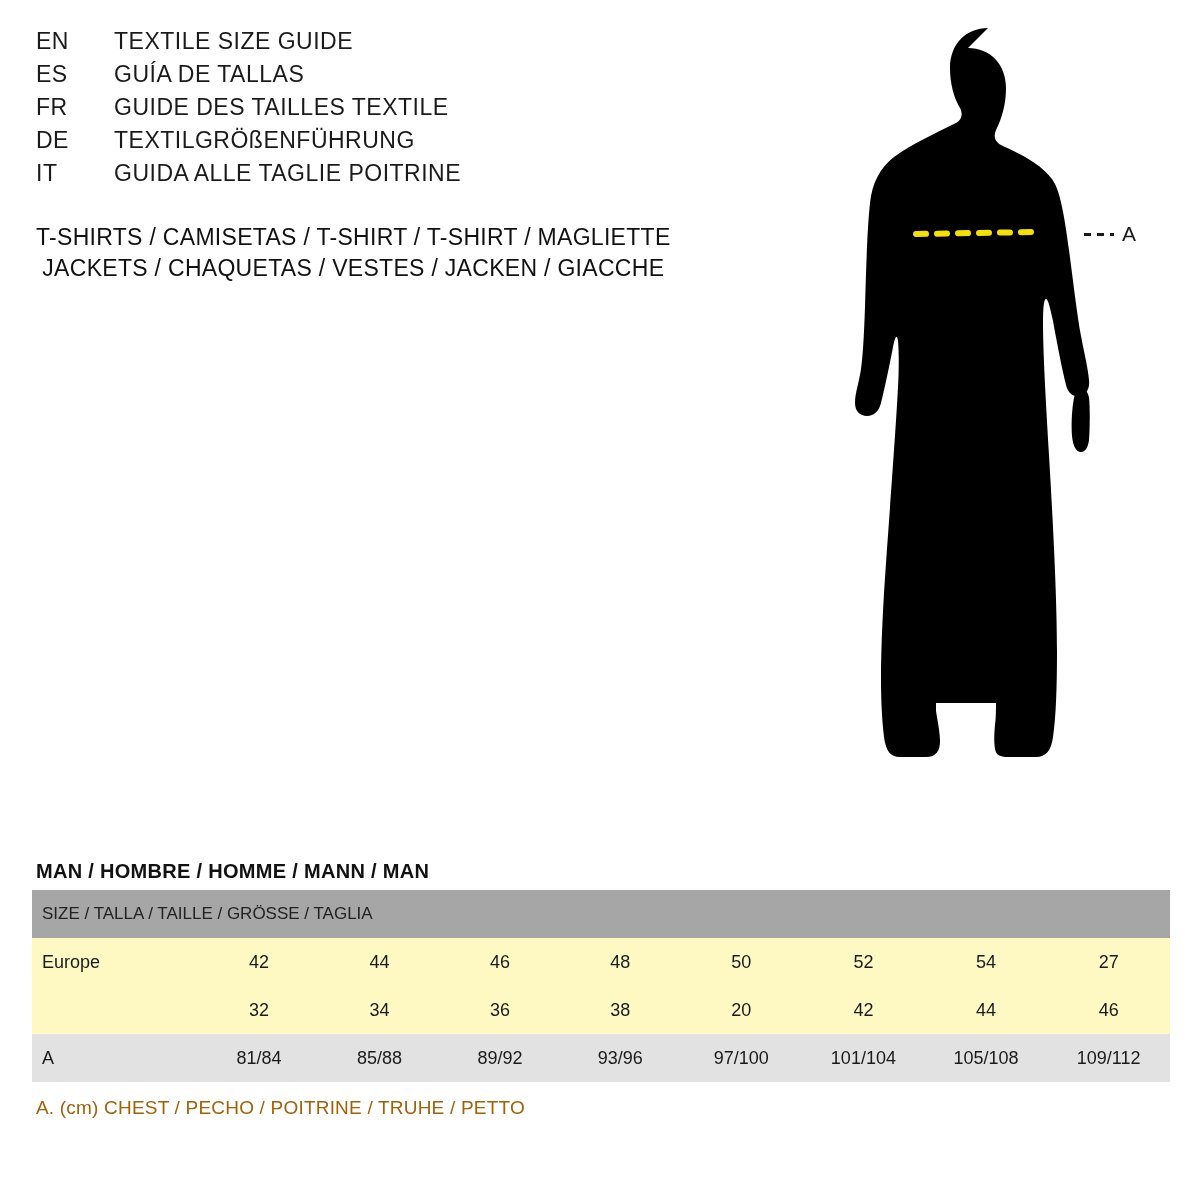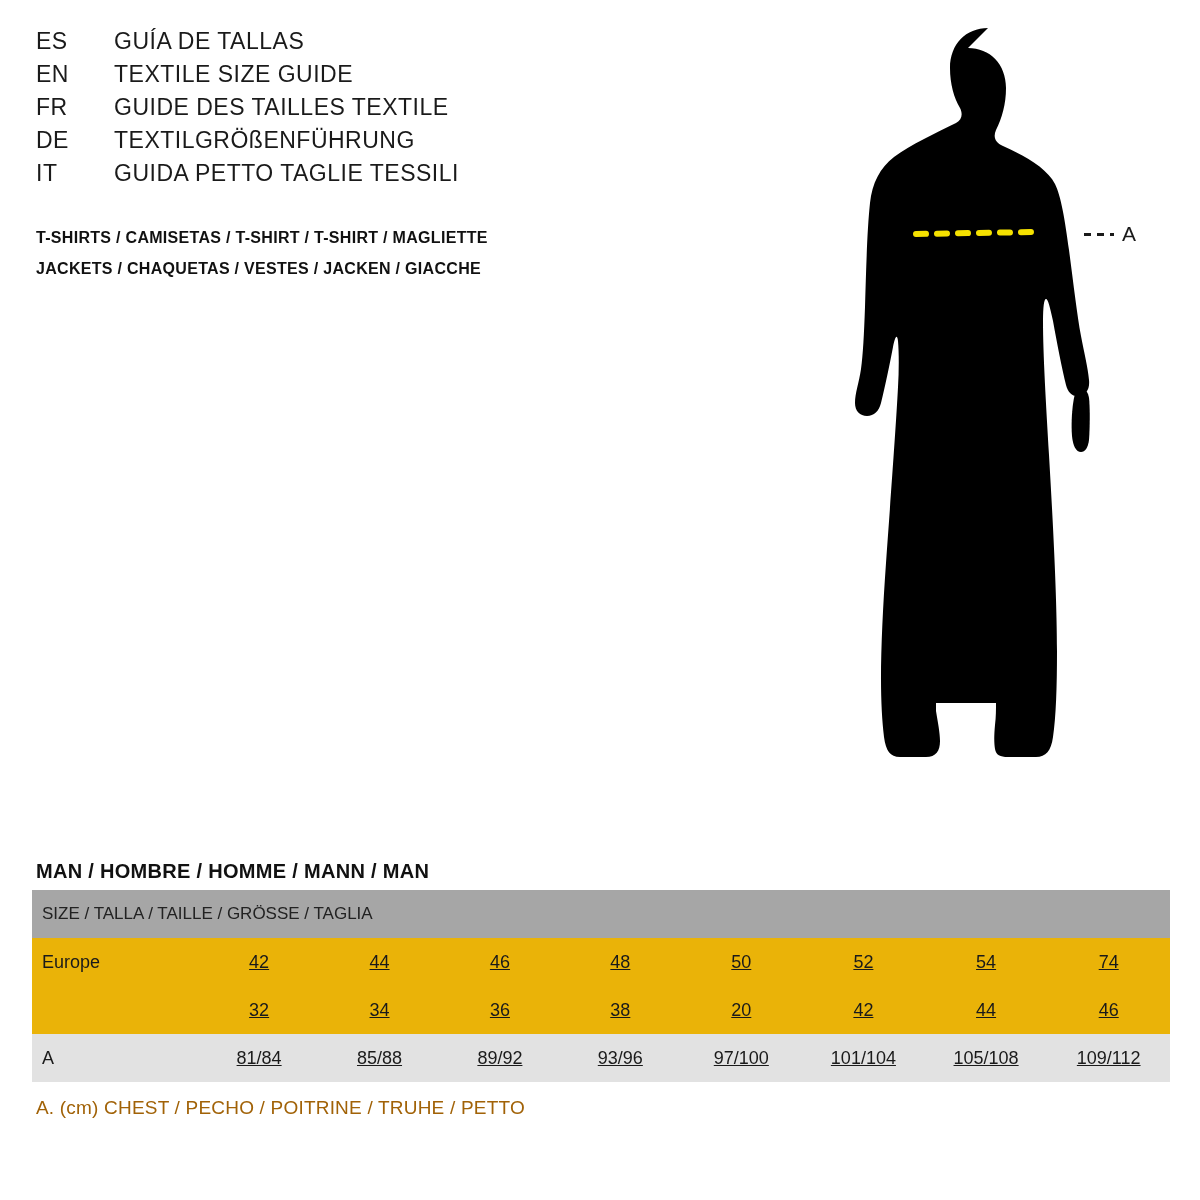--- a/index.html
+++ b/index.html
@@ -46,26 +46,27 @@
     color: #1a1a1a;
     white-space: nowrap;
   }
 
   .garment-lines {
     position: absolute;
     left: 36px;
     top: 222px;
   }
   .garment-line {
-    font-size: 16px;
-    font-weight: bold;
+    font-size: 23px;
+    font-weight: normal;
     letter-spacing: 0.3px;
     line-height: 31px;
     color: #111111;
     white-space: nowrap;
+    text-align: center;
   }
 
   
   .figure-wrap {
     position: absolute;
     left: 820px;
     top: 20px;
     width: 360px;
     height: 760px;
   }
@@ -113,70 +114,69 @@
     height: 40px;
     vertical-align: middle;
   }
   .row-head td {
     background: #a6a6a6;
     font-size: 17px;
     color: #222222;
     height: 30px;
   }
   .row-light td {
-    background: #eab308;
+    background: #fef9c3;
   }
   .row-mid td {
     background: #e2e2e2;
   }
   .label-cell {
     padding-left: 10px !important;
     text-align: left;
     width: 165px;
   }
   .val-cell {
     text-align: center;
     width: 121px;
-    text-decoration: underline;
   }
 
   .footnote {
     position: absolute;
     left: 36px;
     top: 1097px;
     font-size: 19px;
     color: #a16207;
     letter-spacing: 0.2px;
   }
 </style>
 </head>
 <body>
 
 <div class="page">
 
   <div class="lang-block">
     <div class="lang-row">
+      <span class="lang-code">EN</span>
+      <span class="lang-text">TEXTILE SIZE GUIDE</span>
+    </div>
+    <div class="lang-row">
       <span class="lang-code">ES</span>
       <span class="lang-text">GUÍA DE TALLAS</span>
     </div>
     <div class="lang-row">
-      <span class="lang-code">EN</span>
-      <span class="lang-text">TEXTILE SIZE GUIDE</span>
-    </div>
-    <div class="lang-row">
       <span class="lang-code">FR</span>
       <span class="lang-text">GUIDE DES TAILLES TEXTILE</span>
     </div>
     <div class="lang-row">
       <span class="lang-code">DE</span>
       <span class="lang-text">TEXTILGRÖßENFÜHRUNG</span>
     </div>
     <div class="lang-row">
       <span class="lang-code">IT</span>
-      <span class="lang-text">GUIDA PETTO TAGLIE TESSILI</span>
+      <span class="lang-text">GUIDA ALLE TAGLIE POITRINE</span>
     </div>
   </div>
 
   <div class="garment-lines">
     <div class="garment-line">T-SHIRTS / CAMISETAS / T-SHIRT / T-SHIRT / MAGLIETTE</div>
     <div class="garment-line">JACKETS / CHAQUETAS / VESTES / JACKEN / GIACCHE</div>
   </div>
 
   <div class="figure-wrap">
     <svg class="figure-svg" width="360" height="760" viewBox="0 0 360 760" xmlns="http://www.w3.org/2000/svg">
@@ -252,21 +252,21 @@
       </tr>
       <tr class="row-light">
         <td class="label-cell">Europe</td>
         <td class="val-cell">42</td>
         <td class="val-cell">44</td>
         <td class="val-cell">46</td>
         <td class="val-cell">48</td>
         <td class="val-cell">50</td>
         <td class="val-cell">52</td>
         <td class="val-cell">54</td>
-        <td class="val-cell">74</td>
+        <td class="val-cell">27</td>
       </tr>
       <tr class="row-light">
         <td class="label-cell"></td>
         <td class="val-cell">32</td>
         <td class="val-cell">34</td>
         <td class="val-cell">36</td>
         <td class="val-cell">38</td>
         <td class="val-cell">20</td>
         <td class="val-cell">42</td>
         <td class="val-cell">44</td>

